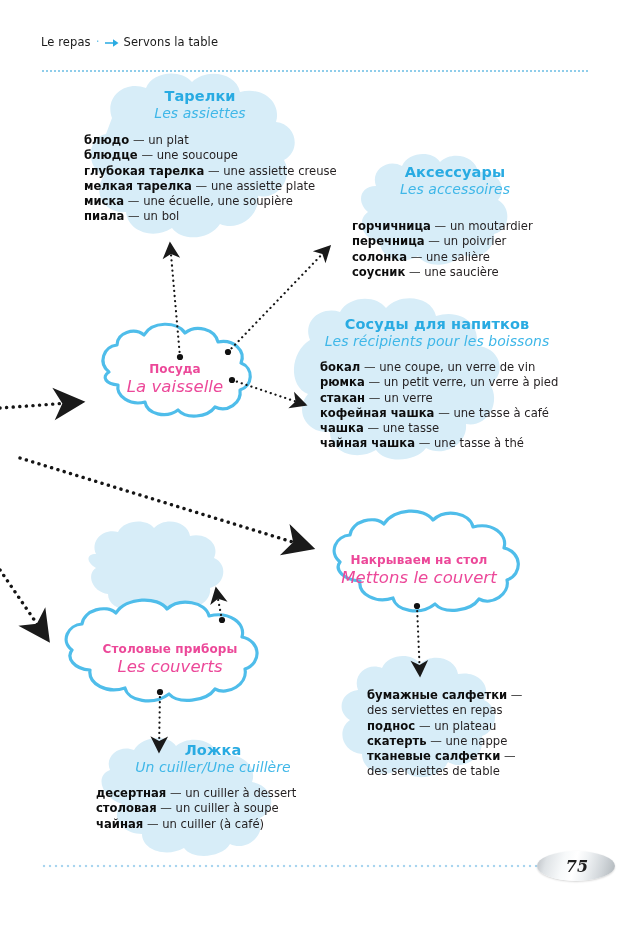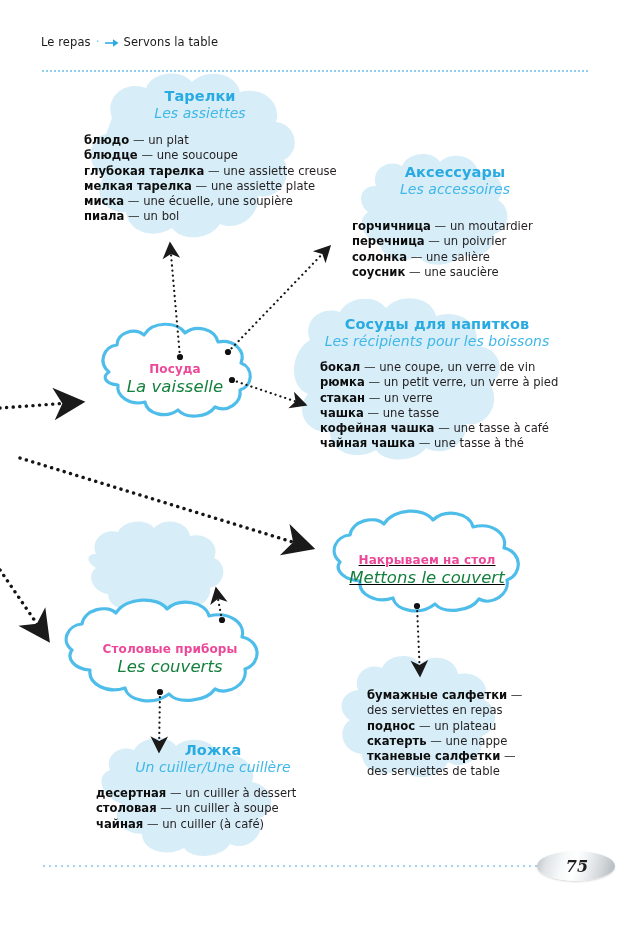--- a/index.html
+++ b/index.html
@@ -51,21 +51,21 @@
 
   .ttl-ru{
     color:#29abe2;font-weight:700;font-size:14.5px;text-align:center;
     line-height:1.15;letter-spacing:.1px;
   }
   .ttl-fr{
     color:#3fb7e8;font-style:italic;font-size:14px;text-align:center;
     line-height:1.2;margin-top:0;letter-spacing:.05px;
   }
   .big .ttl-ru{font-size:12px;color:#ec4899;margin-top:8px;}
-  .big .ttl-fr{font-size:16.5px;color:#15803d;}
+  .big .ttl-fr{font-size:16.5px;color:#ec4899;}
 
   .lines{font-size:11.6px;line-height:15.3px;color:#231f20;}
   .lines .row{white-space:nowrap;}
   .lines .row.wrap{white-space:normal;}
   .lines b{font-weight:700;color:#0d0d0d;}
   .lines .dash{color:#3b3b3b;}
 
   
   .tx{position:absolute;}
 </style>
@@ -238,31 +238,31 @@
   </div>
 
   <div class="tx" style="left:312px;top:316px;width:250px;">
     <div class="ttl-ru">Сосуды для напитков</div>
     <div class="ttl-fr">Les récipients pour les boissons</div>
   </div>
   <div class="tx lines" style="left:320px;top:360px;width:260px;">
     <div class="row"><b>бокал</b> <span class="dash">—</span> <span>une coupe, un verre de vin</span></div>
     <div class="row"><b>рюмка</b> <span class="dash">—</span> <span>un petit verre, un verre à pied</span></div>
     <div class="row"><b>стакан</b> <span class="dash">—</span> <span>un verre</span></div>
+    <div class="row"><b>кофейная чашка</b> <span class="dash">—</span> <span>une tasse à café</span></div>
     <div class="row"><b>чашка</b> <span class="dash">—</span> <span>une tasse</span></div>
-    <div class="row"><b>кофейная чашка</b> <span class="dash">—</span> <span>une tasse à café</span></div>
     <div class="row"><b>чайная чашка</b> <span class="dash">—</span> <span>une tasse à thé</span></div>
   </div>
 
   <div class="tx big" style="left:105px;top:355px;width:140px;">
     <div class="ttl-ru">Посуда</div>
     <div class="ttl-fr">La vaisselle</div>
   </div>
 
-  <div class="tx big" style="left:332px;top:546px;width:190px;text-decoration:underline;">
+  <div class="tx big" style="left:324px;top:546px;width:190px;">
     <div class="ttl-ru">Накрываем на стол</div>
     <div class="ttl-fr">Mettons le couvert</div>
   </div>
 
   <div class="tx big" style="left:72px;top:635px;width:196px;">
     <div class="ttl-ru">Столовые приборы</div>
     <div class="ttl-fr">Les couverts</div>
   </div>
 
 

